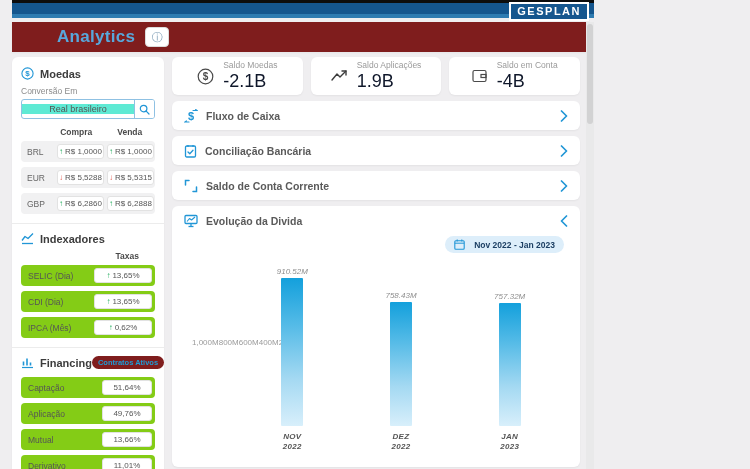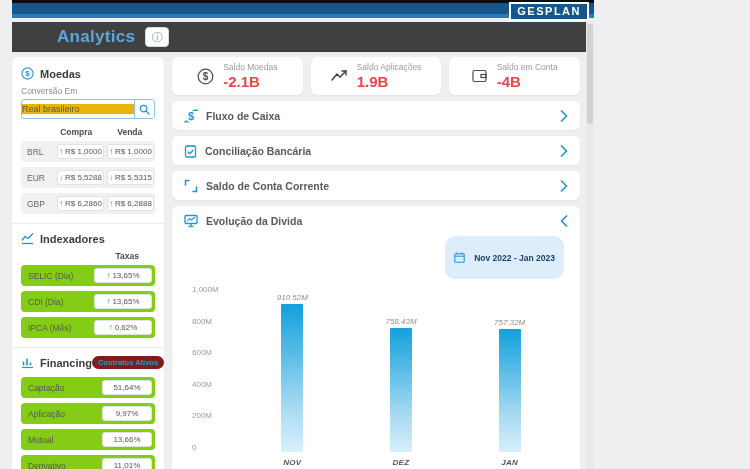--- a/index.html
+++ b/index.html
@@ -7,36 +7,36 @@
   body { font-family:"Liberation Sans", sans-serif; background:#efeef0; overflow:hidden; }
   .page { position:relative; width:594px; height:469px; }
 
   
   .topwrap { margin-left:12px; border-top:3px solid #0d0d0d; }
   .navbar { height:15px; background:#15568e; border-bottom:4px solid #2e7bb1; position:relative; }
   .logo-box { position:absolute; right:5px; top:-1px; border:2px solid #fff; color:#fff;
     font-weight:bold; font-size:11px; letter-spacing:1.5px; padding:0 6px; line-height:15px; background:#15568e; }
 
   
-  .titlebar { margin:4px 4px 0 12px; background:#404040; height:30px; display:flex; align-items:center;
+  .titlebar { margin:4px 4px 0 12px; background:#7f1d1d; height:30px; display:flex; align-items:center;
     padding-left:45px; gap:10px; box-shadow:0 1px 2px rgba(0,0,0,.04); }
   .title { font-size:17px; font-weight:600; color:#58a8dc; letter-spacing:.3px; }
   .info-btn { width:24px; height:20px; border:1px solid #dcdcdc; border-radius:4px; background:#fff;
     color:#7d9db5; font-size:11px; line-height:17px; cursor:pointer; }
 
   
   .content { display:flex; gap:8px; margin:5px 14px 0 12px; align-items:flex-start; }
   .card { background:#fff; border-radius:6px; box-shadow:0 1px 2px rgba(0,0,0,.05); }
 
   
   .sidebar { width:152px; padding:8px 9px 10px; }
   .sec-head { display:flex; align-items:center; gap:6px; font-size:11px; font-weight:bold; color:#3c3c3c; margin:2px 0 6px; }
   .small-label { font-size:8.5px; color:#8b8b8b; margin:4px 0 3px; }
   .search-box { display:flex; border:1px solid #8fc1e3; border-radius:3px; height:20px; align-items:center; overflow:hidden; }
-  .search-input { flex:1; border:none; text-align:left; font-size:9px; color:#555; outline:none; min-width:0; background:#eab308; }
+  .search-input { flex:1; border:none; text-align:center; font-size:9px; color:#555; outline:none; min-width:0; background:#5eead4; }
   .search-btn { width:20px; align-self:stretch; border-left:1px solid #8fc1e3; display:flex; align-items:center; justify-content:center; background:#fff; cursor:pointer; }
   .cur-head { display:grid; grid-template-columns:27px 1fr 1fr; gap:3px; font-size:8.5px; font-weight:bold; color:#4a4a4a; margin:8px 0 4px; text-align:center; }
   .cur-row { display:grid; grid-template-columns:27px 1fr 1fr; gap:3px; background:#f1f1f2; border-radius:4px;
     padding:3px 3px 3px 6px; margin-bottom:5px; align-items:center; }
   .cur-code { font-size:8.5px; color:#666; }
   .val-box { background:#fff; border:1px solid #e2e2e2; border-radius:3px; padding:2px 1px; display:flex;
     align-items:center; justify-content:center; gap:2px; font-size:8px; color:#555; white-space:nowrap; }
   .arr { font-style:normal; font-size:8px; font-weight:bold; }
   .arr.up { color:#27ae60; } .arr.down { color:#e2574c; }
   .sep { border:none; border-top:1px solid #ececec; margin:9px -9px 8px; }
@@ -49,34 +49,34 @@
   .fin-head .sec-head { margin:0; }
   .badge { font-size:7.5px; font-weight:bold; color:#1e9cd7; background:#7f1d1d; border-radius:8px; padding:2px 6px; white-space:nowrap; }
   .fin-row .val-box { width:50px; }
 
   
   .main { flex:1; display:flex; flex-direction:column; }
   .cards-row { display:flex; gap:8px; margin-bottom:6px; }
   .sum-card { flex:1; height:38px; display:flex; align-items:center; justify-content:center; gap:9px; }
   .sum-text { display:flex; flex-direction:column; }
   .sum-label { font-size:8.5px; color:#9a9a9a; }
-  .sum-value { font-size:15px; font-weight:bold; color:#ef4444; margin-top:1px; }
+  .sum-value { font-size:18px; font-weight:normal; color:#0f172a; margin-top:1px; }
 
   .panel { margin-bottom:6px; }
   .panel-head { display:flex; align-items:center; gap:8px; height:29px; padding:0 12px; cursor:pointer; }
   .panel-title { font-size:10.5px; font-weight:600; color:#5a5a5a; }
   .chev { margin-left:auto; display:flex; align-items:center; }
   .panel-body { padding:0 16px 14px; }
   .range-row { display:flex; justify-content:flex-end; margin:1px 0 2px; }
   .range-pill { display:flex; align-items:center; gap:9px; background:#ddeefa; border-radius:10px;
-    padding:16px 9px; font-size:8.5px; font-weight:bold; color:#1c3f63; cursor:pointer; }
+    padding:3px 9px; font-size:8.5px; font-weight:bold; color:#1c3f63; cursor:pointer; }
 
   .chart { display:flex; margin-top:10px; padding-left:4px; }
-  .y-axis { width:46px; height:167px; display:flex; flex-direction:column; justify-content:space-between;
-    align-items:flex-start; font-size:8px; color:#9b9b9b; padding-right:12px; margin-top:-4px; }
+  .y-axis { width:46px; height:167px; display:flex; flex-direction:row; justify-content:space-between;
+    align-items:center; font-size:8px; color:#9b9b9b; padding-right:12px; margin-top:-4px; }
   .plot { flex:1; display:flex;font-style:italic; }
   .bar-group { flex:1; display:flex; flex-direction:column; align-items:center; }
   .bar-area { height:163px; display:flex; flex-direction:column; justify-content:flex-end; align-items:center; width:100%; }
   .bar-value { font-size:8px; color:#8e8e8e; margin-bottom:2px; }
   .bar { width:22px; border-radius:1px;
     background:linear-gradient(180deg,#13a0dc 0%, #55bbe7 32%, #a4d9f2 68%, #d8effb 100%); }
   .x-label { margin-top:6px; font-size:8px; font-weight:bold; color:#555; text-align:center; width:32px;
     line-height:1.3; letter-spacing:.3px; }
 
   
@@ -210,21 +210,21 @@
         </div>
         <span class="badge">Contratos Ativos</span>
       </div>
 
       <div class="idx-row fin-row">
         <span class="idx-label">Captação</span>
         <span class="val-box">51,64%</span>
       </div>
       <div class="idx-row fin-row">
         <span class="idx-label">Aplicação</span>
-        <span class="val-box">9,97%</span>
+        <span class="val-box">49,76%</span>
       </div>
       <div class="idx-row fin-row">
         <span class="idx-label">Mutual</span>
         <span class="val-box">13,66%</span>
       </div>
       <div class="idx-row fin-row">
         <span class="idx-label">Derivativo</span>
         <span class="val-box">11,01%</span>
       </div>
 

